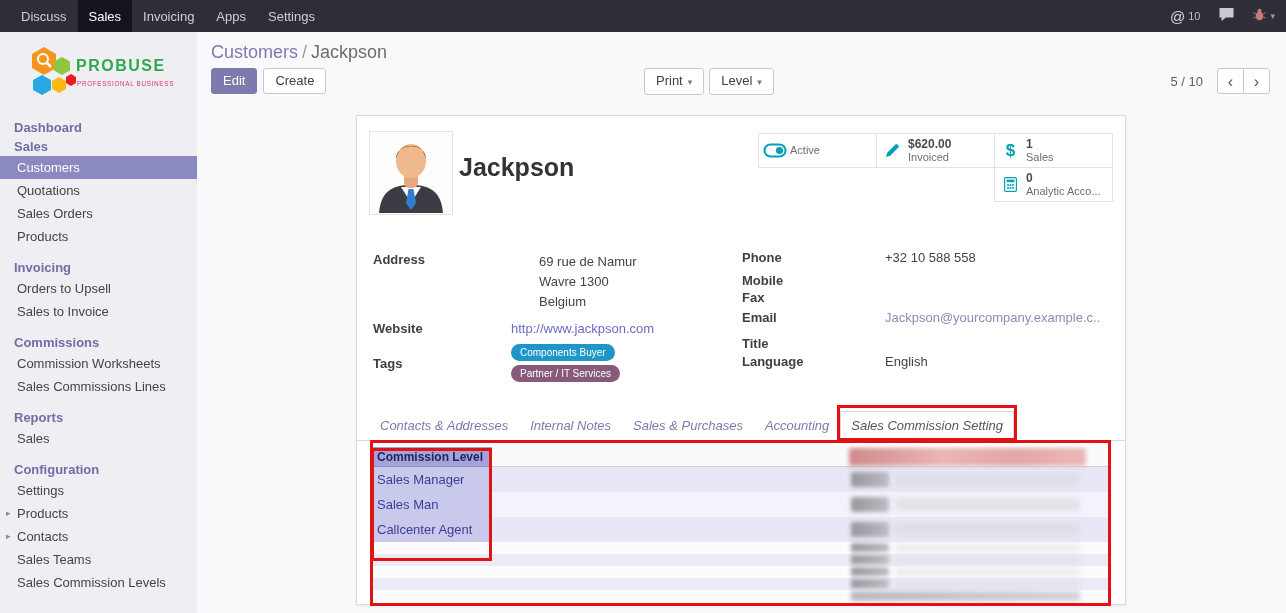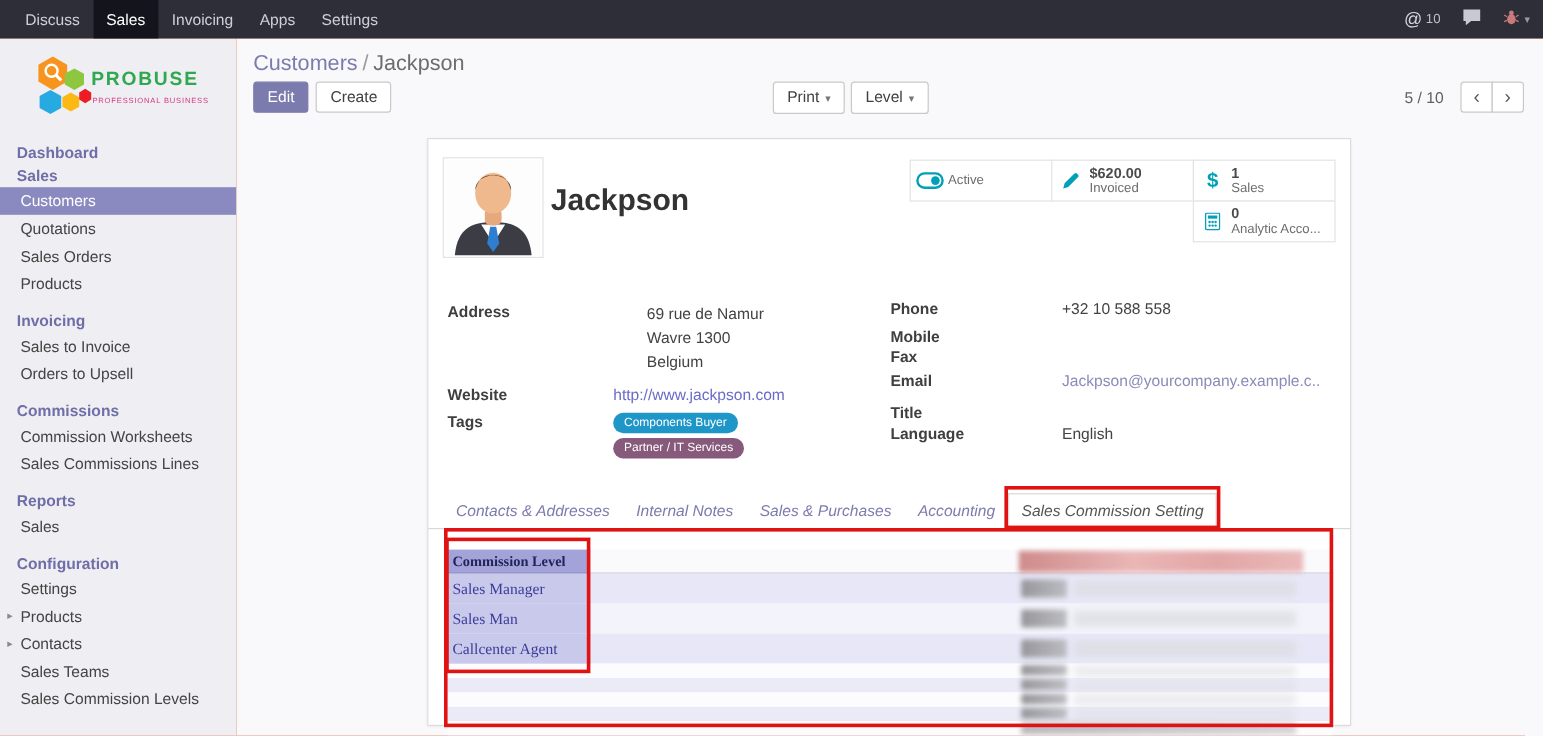--- a/index.html
+++ b/index.html
@@ -69,21 +69,21 @@
   .stat .sval { font-size:12px; font-weight:bold; color:#4a4a4a; display:block; }
   .sval:empty { display:none; }
   .dollar-glyph { font-size:17px; font-weight:bold; }
 
   .fields-left { position:absolute; left:16px; top:136px; width:360px; font-size:13px; color:#434343; }
   .frow { display:flex; margin-bottom:2px; }
   .flabel { width:138px; font-weight:bold; color:#3f3f3f; flex-shrink:0; }
   .addr-lines div { padding-left:28px; line-height:20px; }
   .link { color:#6b6bc8; cursor:pointer; }
   .frow.website { margin-top:9px; }
-  .frow.tags { margin-top:8px; }
+  .frow.tags { margin-top:8px;align-items:center; }
   .tagpills { display:flex; flex-direction:column; align-items:flex-start; gap:4px; }
   .pill { font-size:10px; color:#fff; padding:2px 9px; border-radius:10px; line-height:13px; }
   .pill.blue { background:#1f96c8; }
   .pill.purple { background:#875a7b; }
 
   .fields-right { position:absolute; left:385px; top:134px; width:372px; font-size:13px; }
   .rrow { display:flex; min-height:16px; margin-bottom:1px; align-items:baseline; }
   .rlabel { width:143px; font-weight:bold; color:#3f3f3f; flex-shrink:0; }
   .rvalue { color:#434343; }
   .rvalue.mlink { color:#8b8bb8; cursor:pointer; }
@@ -93,21 +93,21 @@
   .rrow.title-row { margin-bottom:2px; }
 
   
   .tabs { position:absolute; left:0; right:0; top:298px; height:27px; border-bottom:1px solid #d8d8d8;
           padding-left:12px; display:flex; align-items:flex-end; }
   .tab { font-size:13px; color:#7c7bad; padding:6px 10px 7px; cursor:pointer; position:relative;
          bottom:-1px; border:1px solid transparent; white-space:nowrap;font-style:italic; }
   .tab.active { background:#fff; color:#555; border-color:#d8d8d8; border-bottom-color:#fff; }
 
   
-  .ctable { position:absolute; left:16px; top:342px; width:738px; height:156px; font-size:13px;font-family:Liberation Serif, serif; }
+  .ctable { position:absolute; left:16px; top:331px; width:738px; height:156px; font-size:13px; }
   .trow { display:flex; height:25px; }
   .trow.header { height:20px; }
   .c-label { width:119px; padding-left:4px; overflow:hidden; white-space:nowrap; }
   .c-mid { flex:1; }
   .c-blur { width:237px; position:relative; }
   .c-end { width:25px; }
   .header .c-label { background:#a3a3d9; color:#23235e; font-weight:bold; font-size:12px;
                      line-height:20px; border-bottom:1px solid #8f8fc4; }
   .header .c-mid, .header .c-end, .header .c-blur { background:#fafafc; border-bottom:1px solid #d0d0dd; }
   .trow.data .c-label { background:#c9c9ec; color:#3d3d99; line-height:25px; }
@@ -195,22 +195,22 @@
     </div>
 
     <div class="sec">Dashboard</div>
     <div class="sec joined">Sales</div>
     <div class="item active">Customers</div>
     <div class="item">Quotations</div>
     <div class="item">Sales Orders</div>
     <div class="item">Products</div>
 
     <div class="sec">Invoicing</div>
+    <div class="item">Orders to Upsell</div>
     <div class="item">Sales to Invoice</div>
-    <div class="item">Orders to Upsell</div>
 
     <div class="sec">Commissions</div>
     <div class="item">Commission Worksheets</div>
     <div class="item">Sales Commissions Lines</div>
 
     <div class="sec">Reports</div>
     <div class="item">Sales</div>
 
     <div class="sec">Configuration</div>
     <div class="item">Settings</div>

